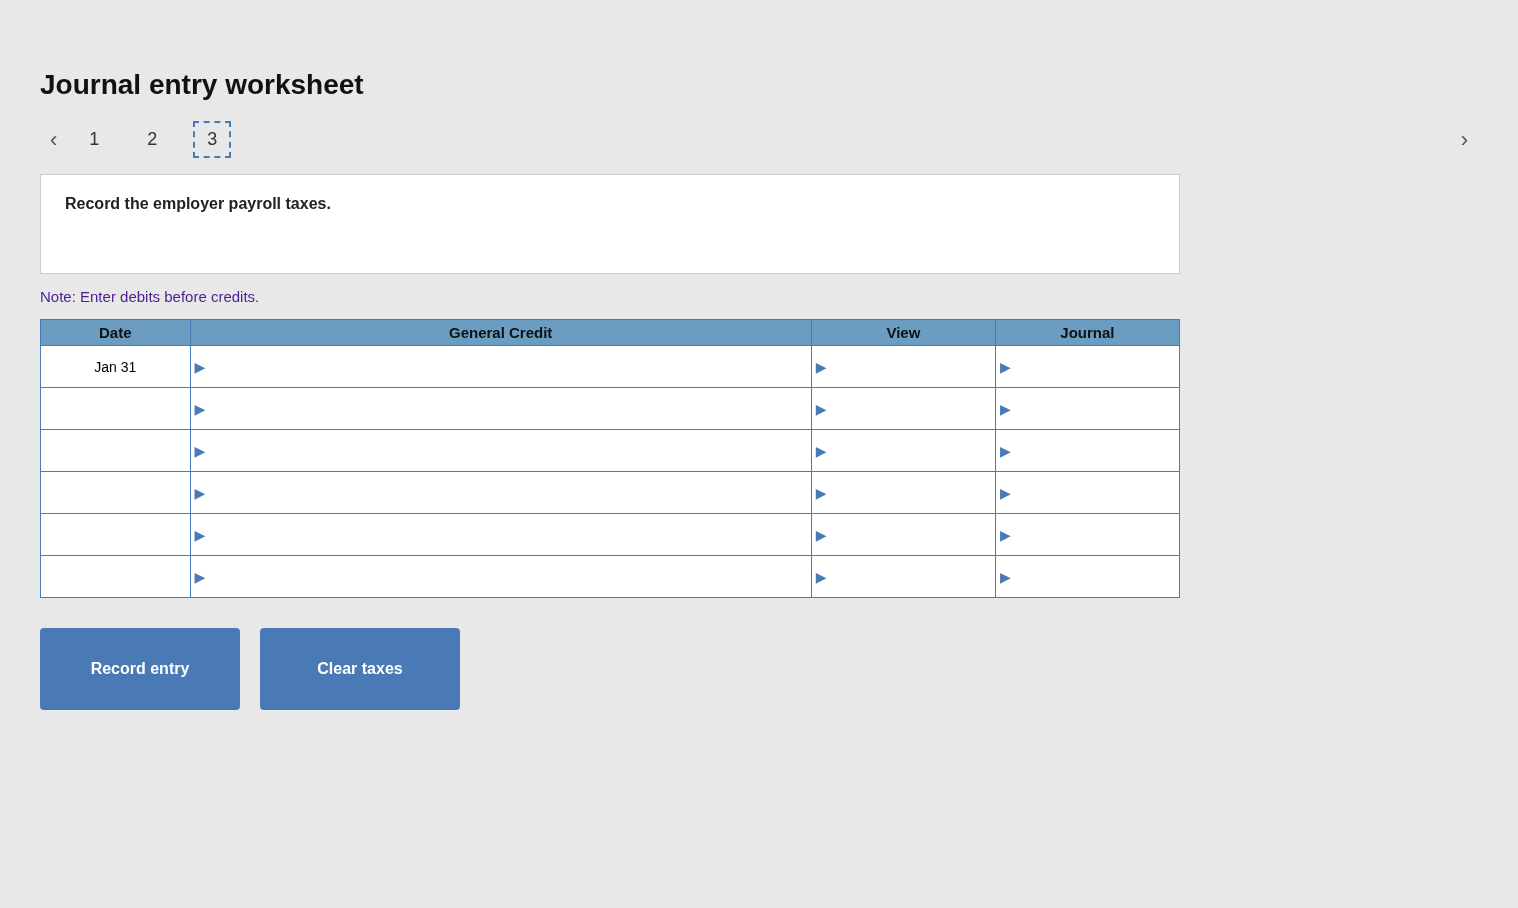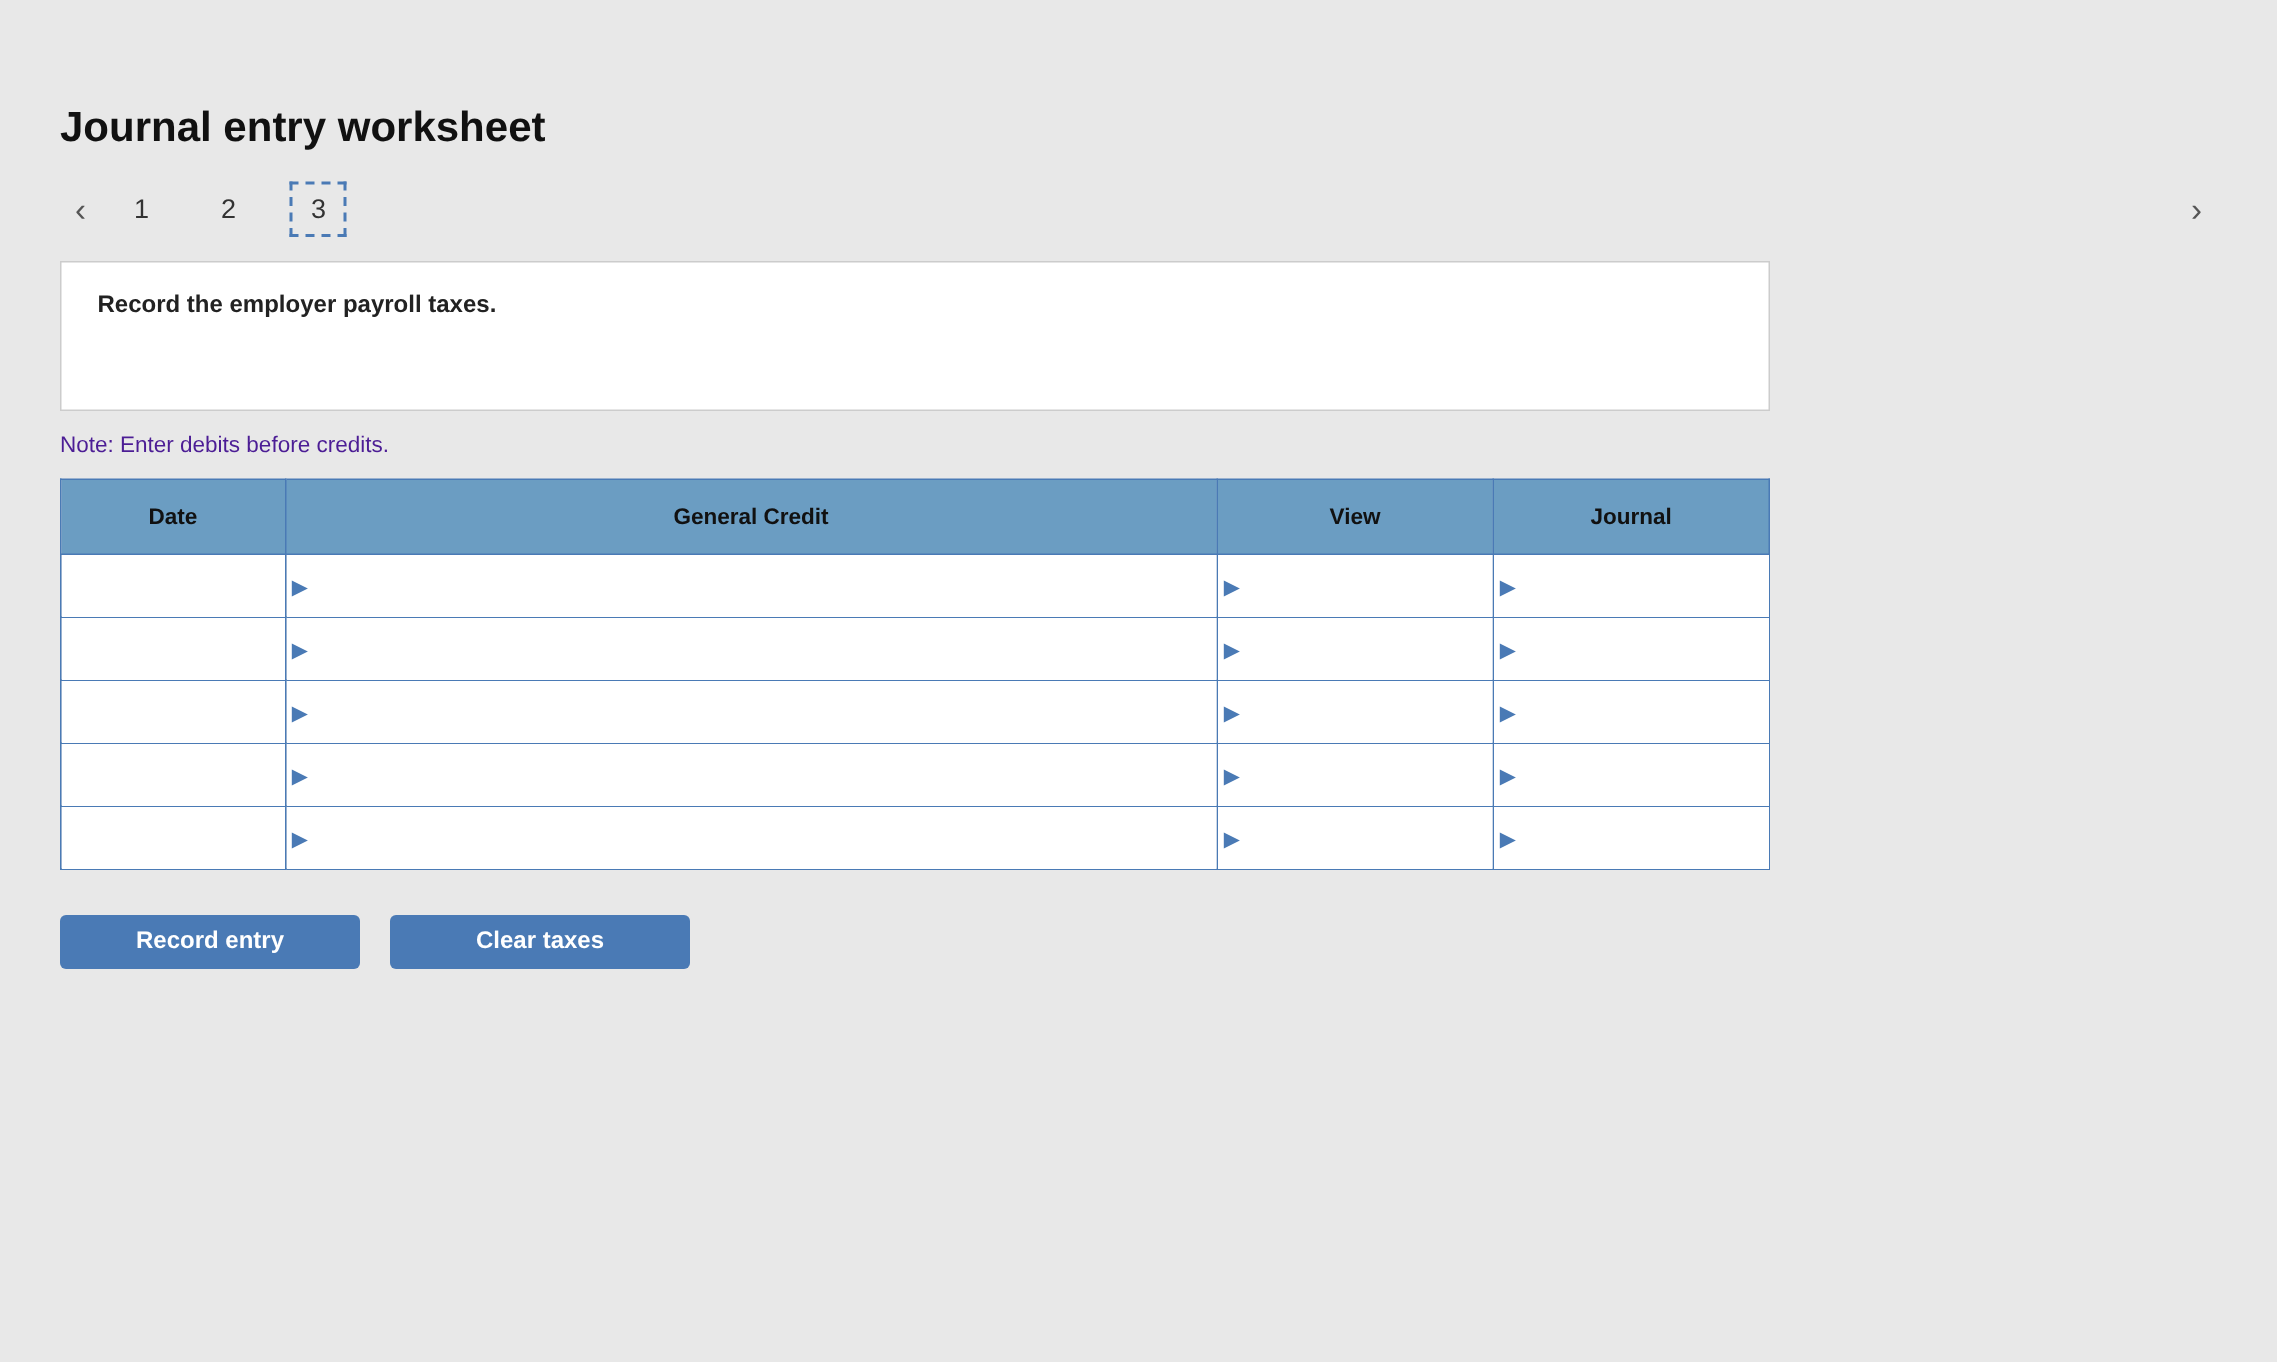--- a/index.html
+++ b/index.html
@@ -89,21 +89,21 @@
       max-width: 1140px;
       width: 100%;
       margin-bottom: 30px;
     }
 
     .journal-table th {
       background-color: #6b9dc2;
       color: #111;
       font-weight: bold;
       text-align: center;
-      padding: 16px 8px;
+      padding: 4px 8px;
       border: 1px solid #4a7ab5;
       font-size: 15px;
     }
 
     .journal-table td {
       border: 1px solid #4a7ab5;
       height: 42px;
       padding: 0 8px;
       font-size: 14px;
       background: #fff;
@@ -138,21 +138,21 @@
     }
 
     .buttons-row {
       display: flex;
       gap: 20px;
       max-width: 1140px;
       align-items: center;
     }
 
     .btn {
-      padding: 9px 32px;
+      padding: 32px 32px;
       font-size: 16px;
       font-weight: bold;
       color: #fff;
       background-color: #4a7ab5;
       border: none;
       cursor: pointer;
       border-radius: 4px;
       min-width: 200px;
       text-align: center;
     }
@@ -185,20 +185,32 @@
 <table class="journal-table">
   <thead>
     <tr>
       <th>Date</th>
       <th>General Credit</th>
       <th>View</th>
       <th>Journal</th>
     </tr>
   </thead>
   <tbody id="table-body">
+  <tr>
+        <td class="date-cell">Jan 31</td>
+        <td class="journal-cell">
+          <span class="arrow-indicator">▶</span>
+        </td>
+        <td class="debit-cell">
+          <span class="arrow-indicator">▶</span>
+        </td>
+        <td class="credit-cell">
+          <span class="arrow-indicator">▶</span>
+        </td>
+      </tr>
       <tr>
         <td class="date-cell"></td>
         <td class="journal-cell">
           <span class="arrow-indicator">▶</span>
         </td>
         <td class="debit-cell">
           <span class="arrow-indicator">▶</span>
         </td>
         <td class="credit-cell">
           <span class="arrow-indicator">▶</span>

